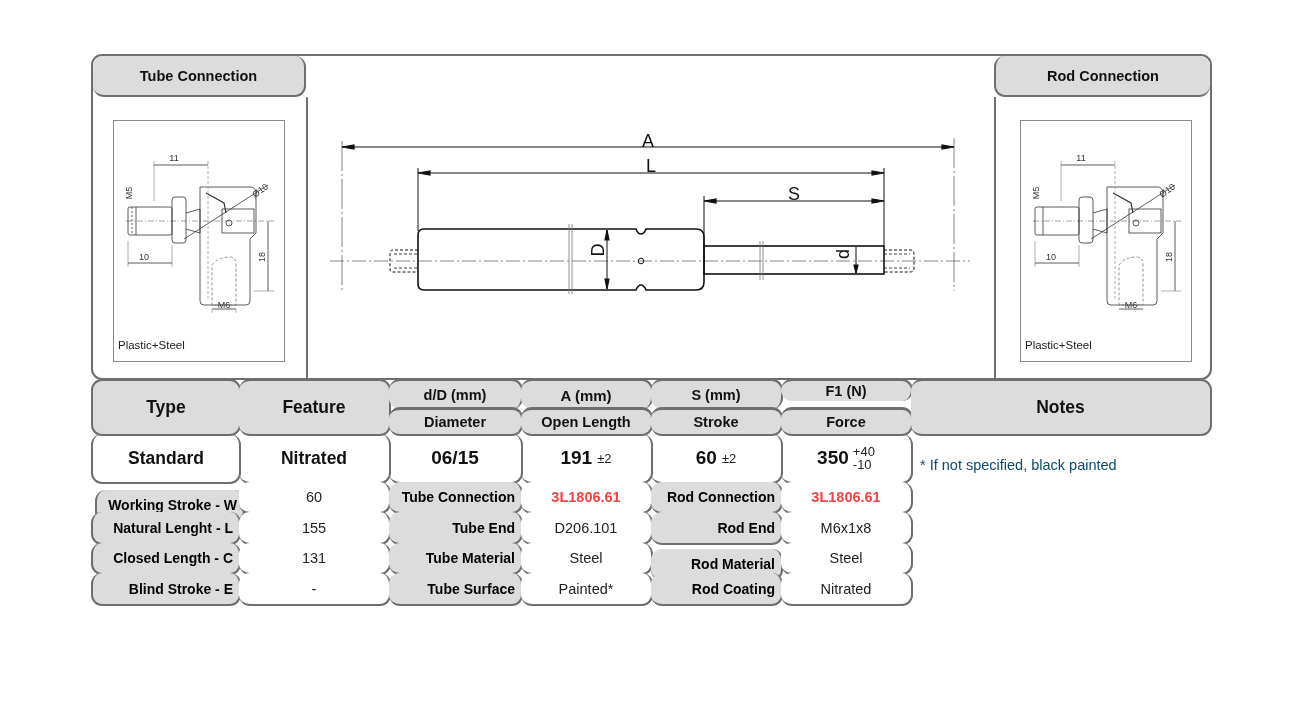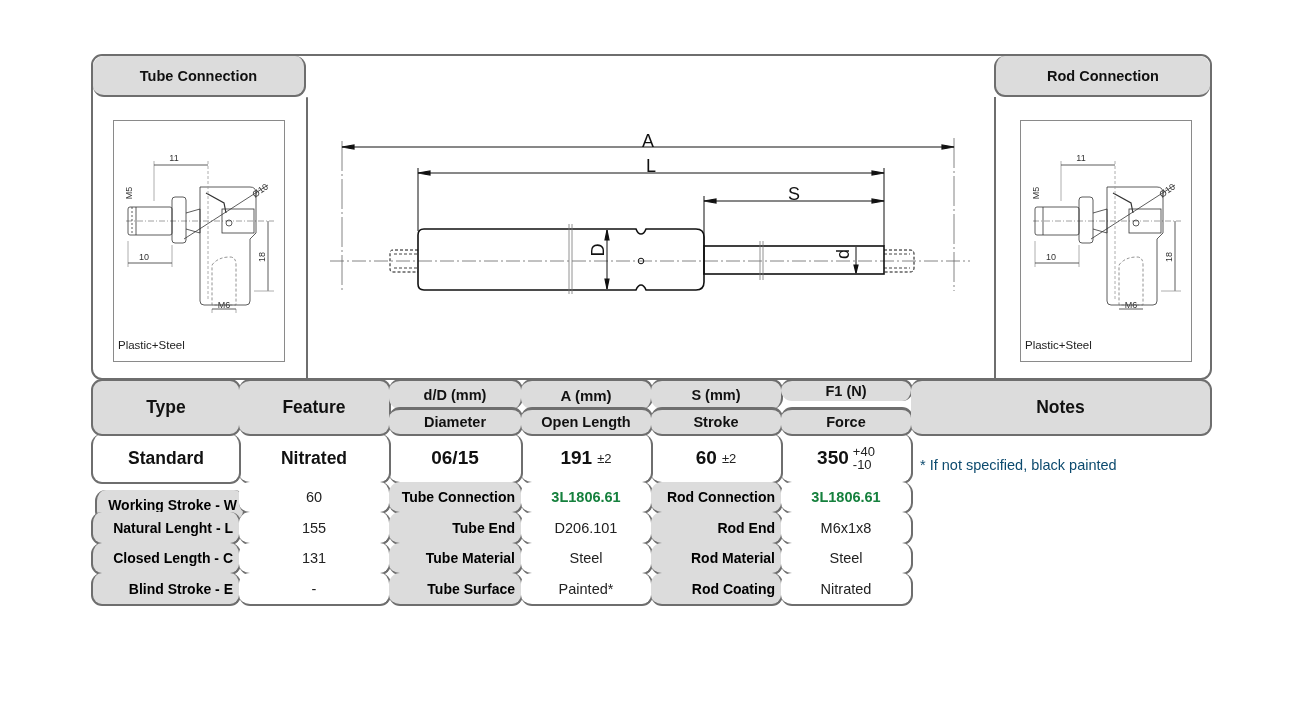--- a/index.html
+++ b/index.html
@@ -3,21 +3,21 @@
 <meta charset="utf-8">
 <style>
   html,body{margin:0;padding:0;background:#ffffff;}
   body{width:1295px;height:705px;position:relative;overflow:hidden;font-family:"Liberation Sans","DejaVu Sans",sans-serif;color:#000;}
   .abs{position:absolute;box-sizing:border-box;}
   .hdr{background:#dcdcdc;display:flex;align-items:center;justify-content:center;font-weight:bold;color:#111;}
   .b{border-color:#6e6e6e;border-style:solid;border-width:0;border-radius:11px;}
   .cell{display:flex;align-items:center;justify-content:center;}
   .lbl{background:#dcdcdc;font-weight:bold;font-size:14px;justify-content:flex-end;padding-right:6px;}
   .val{background:#fff;font-size:14.5px;color:#222;}
-  .valb{font-weight:bold;color:#15803d;}
+  .valb{font-weight:bold;color:#ef4444;}
   .big{font-size:19px;font-weight:bold;color:#111;}
   .tol{font-size:13px;font-weight:normal;margin-left:5px;color:#222;}
   .tolstack{display:inline-flex;flex-direction:column;font-size:13px;font-weight:normal;line-height:13px;margin-left:4px;color:#222;}
   .note{font-size:14.5px;color:#0c4a6e;}
   svg text{font-family:"Liberation Sans","DejaVu Sans",sans-serif;}
 </style>
 </head>
 <body>
 
 <div class="abs b" style="left:91px;top:54px;width:1121px;height:326px;border-width:2px;"></div>
@@ -277,21 +277,21 @@
     </div>
   <div class="abs cell val b" style="left:148px;top:61px;width:152px;height:32px;border-width:0 2px 2px 0;">
       <span>131</span>
     </div>
   <div class="abs cell lbl b" style="left:298px;top:61px;width:134px;height:32px;border-width:0 2px 2px 0;">
       <span>Tube Material</span>
     </div>
   <div class="abs cell val b" style="left:430px;top:61px;width:132px;height:32px;border-width:0 2px 2px 0;">
       <span>Steel</span>
     </div>
-  <div class="abs cell lbl b" style="left:560px;top:61px;width:132px;height:32px;border-width:0 2px 2px 0;">
+  <div class="abs cell lbl b" style="left:560px;top:67px;width:132px;height:32px;border-width:0 2px 2px 0;">
       <span>Rod Material</span>
     </div>
   <div class="abs cell val b" style="left:690px;top:61px;width:132px;height:32px;border-width:0 2px 2px 0;">
       <span>Steel</span>
     </div>
 
   <div class="abs cell lbl b" style="left:0;top:91px;width:150px;height:33px;border-width:0 2px 2px 2px;">
       <span>Blind Stroke - E</span>
     </div>
   <div class="abs cell val b" style="left:148px;top:91px;width:152px;height:33px;border-width:0 2px 2px 0;">

